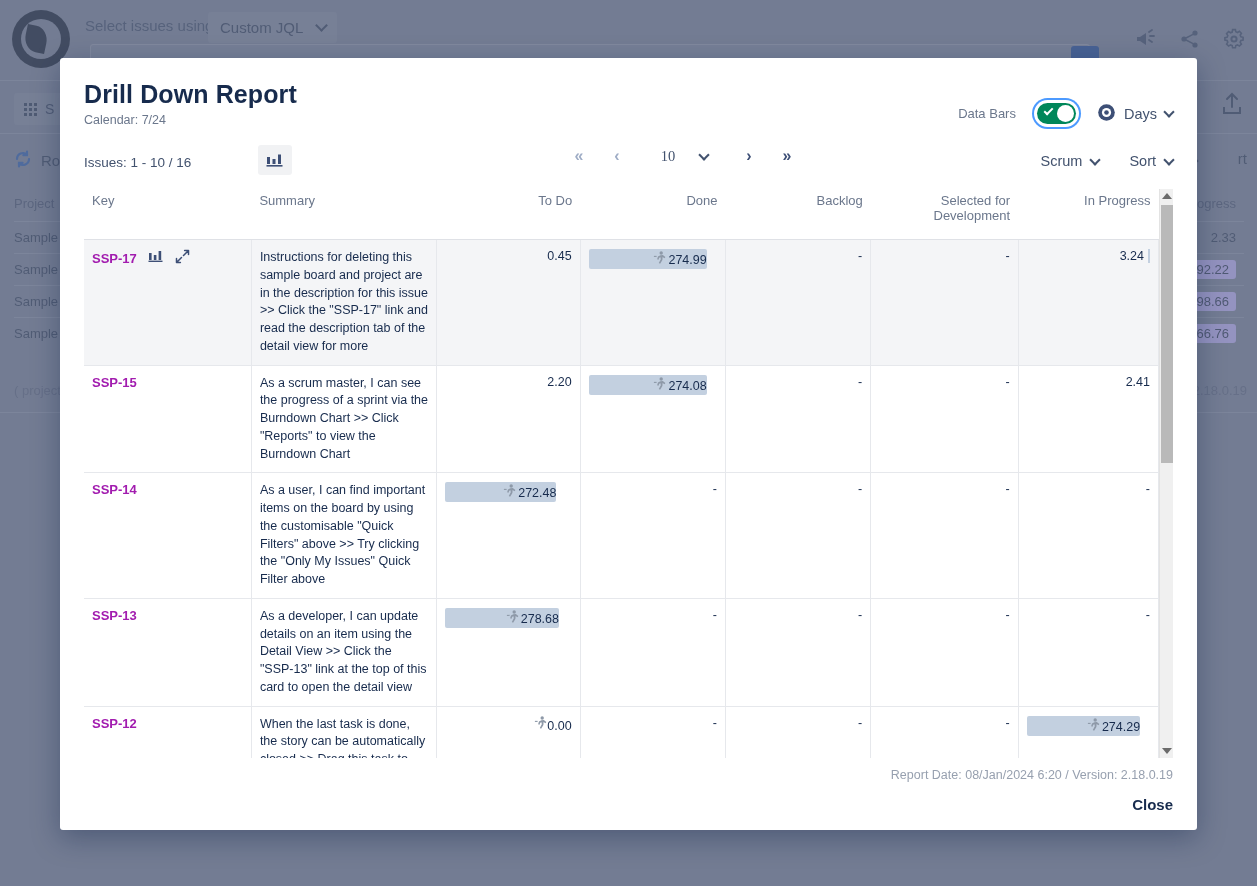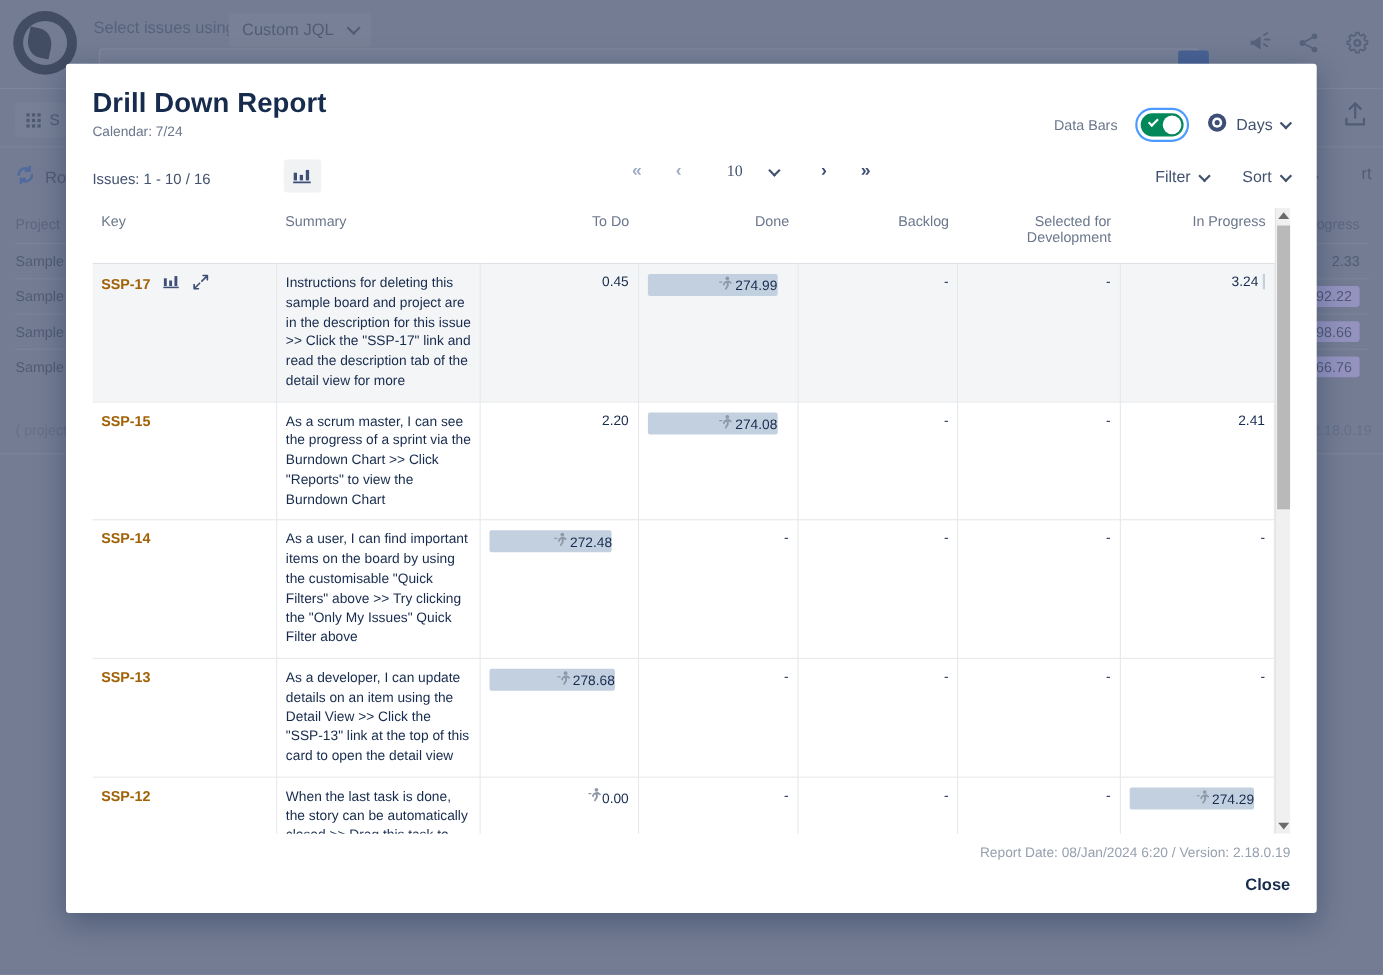--- a/index.html
+++ b/index.html
@@ -148,21 +148,21 @@
     border-bottom: 1px solid #dfe1e6; background: #fff;
   }
   table.dd th.l { text-align: left; }
   table.dd td {
     padding: 9px 8px; vertical-align: top; color: #172b4d;
     border-bottom: 1px solid #e6e8ec; border-right: 1px solid #e6e8ec; text-align: right;
   }
   table.dd td.l { text-align: left; border-right: 1px solid #e6e8ec; }
   table.dd tr.alt td { background: #f4f5f7; }
   .keycell { display: flex; align-items: center; gap: 11px; }
-  .keylink { color: #a16207; font-weight: bold; font-size: 13px; cursor: pointer; }
+  .keylink { color: #a21caf; font-weight: bold; font-size: 13px; cursor: pointer; }
   .rowicon { cursor: pointer; }
   .summary { line-height: 1.42; color: #172b4d; max-width: 182px; }
   .bar {
     display: block; background: #c3d0e0; border-radius: 2px;
     padding: 2px 0; text-align: right; position: relative;
   }
   .bar .run { margin-right: 2px; vertical-align: -1px; }
   .bar-sliver { display: inline-block; width: 2px; height: 14px; background: #c3d0e0; vertical-align: -3px; margin-left: 4px; }
   .plain-run { color: #172b4d; }
 
@@ -329,21 +329,21 @@
       <span class="pg dis">«</span>
       <span class="pg dis">‹</span>
       <span class="pg-size">10</span>
       <i class="pg-chev"></i>
       <span class="pg">›</span>
       <span class="pg">»</span>
     </span>
 
     <span class="m-bar2-right">
       <span class="ddl">
-        <span>Filter</span>
+        <span>Scrum</span>
         <i class="chev-sm"></i>
       </span>
       <span class="ddl">
         <span>Sort</span>
         <i class="chev-sm"></i>
       </span>
     </span>
   </div>
 
   <div class="t-wrap">

